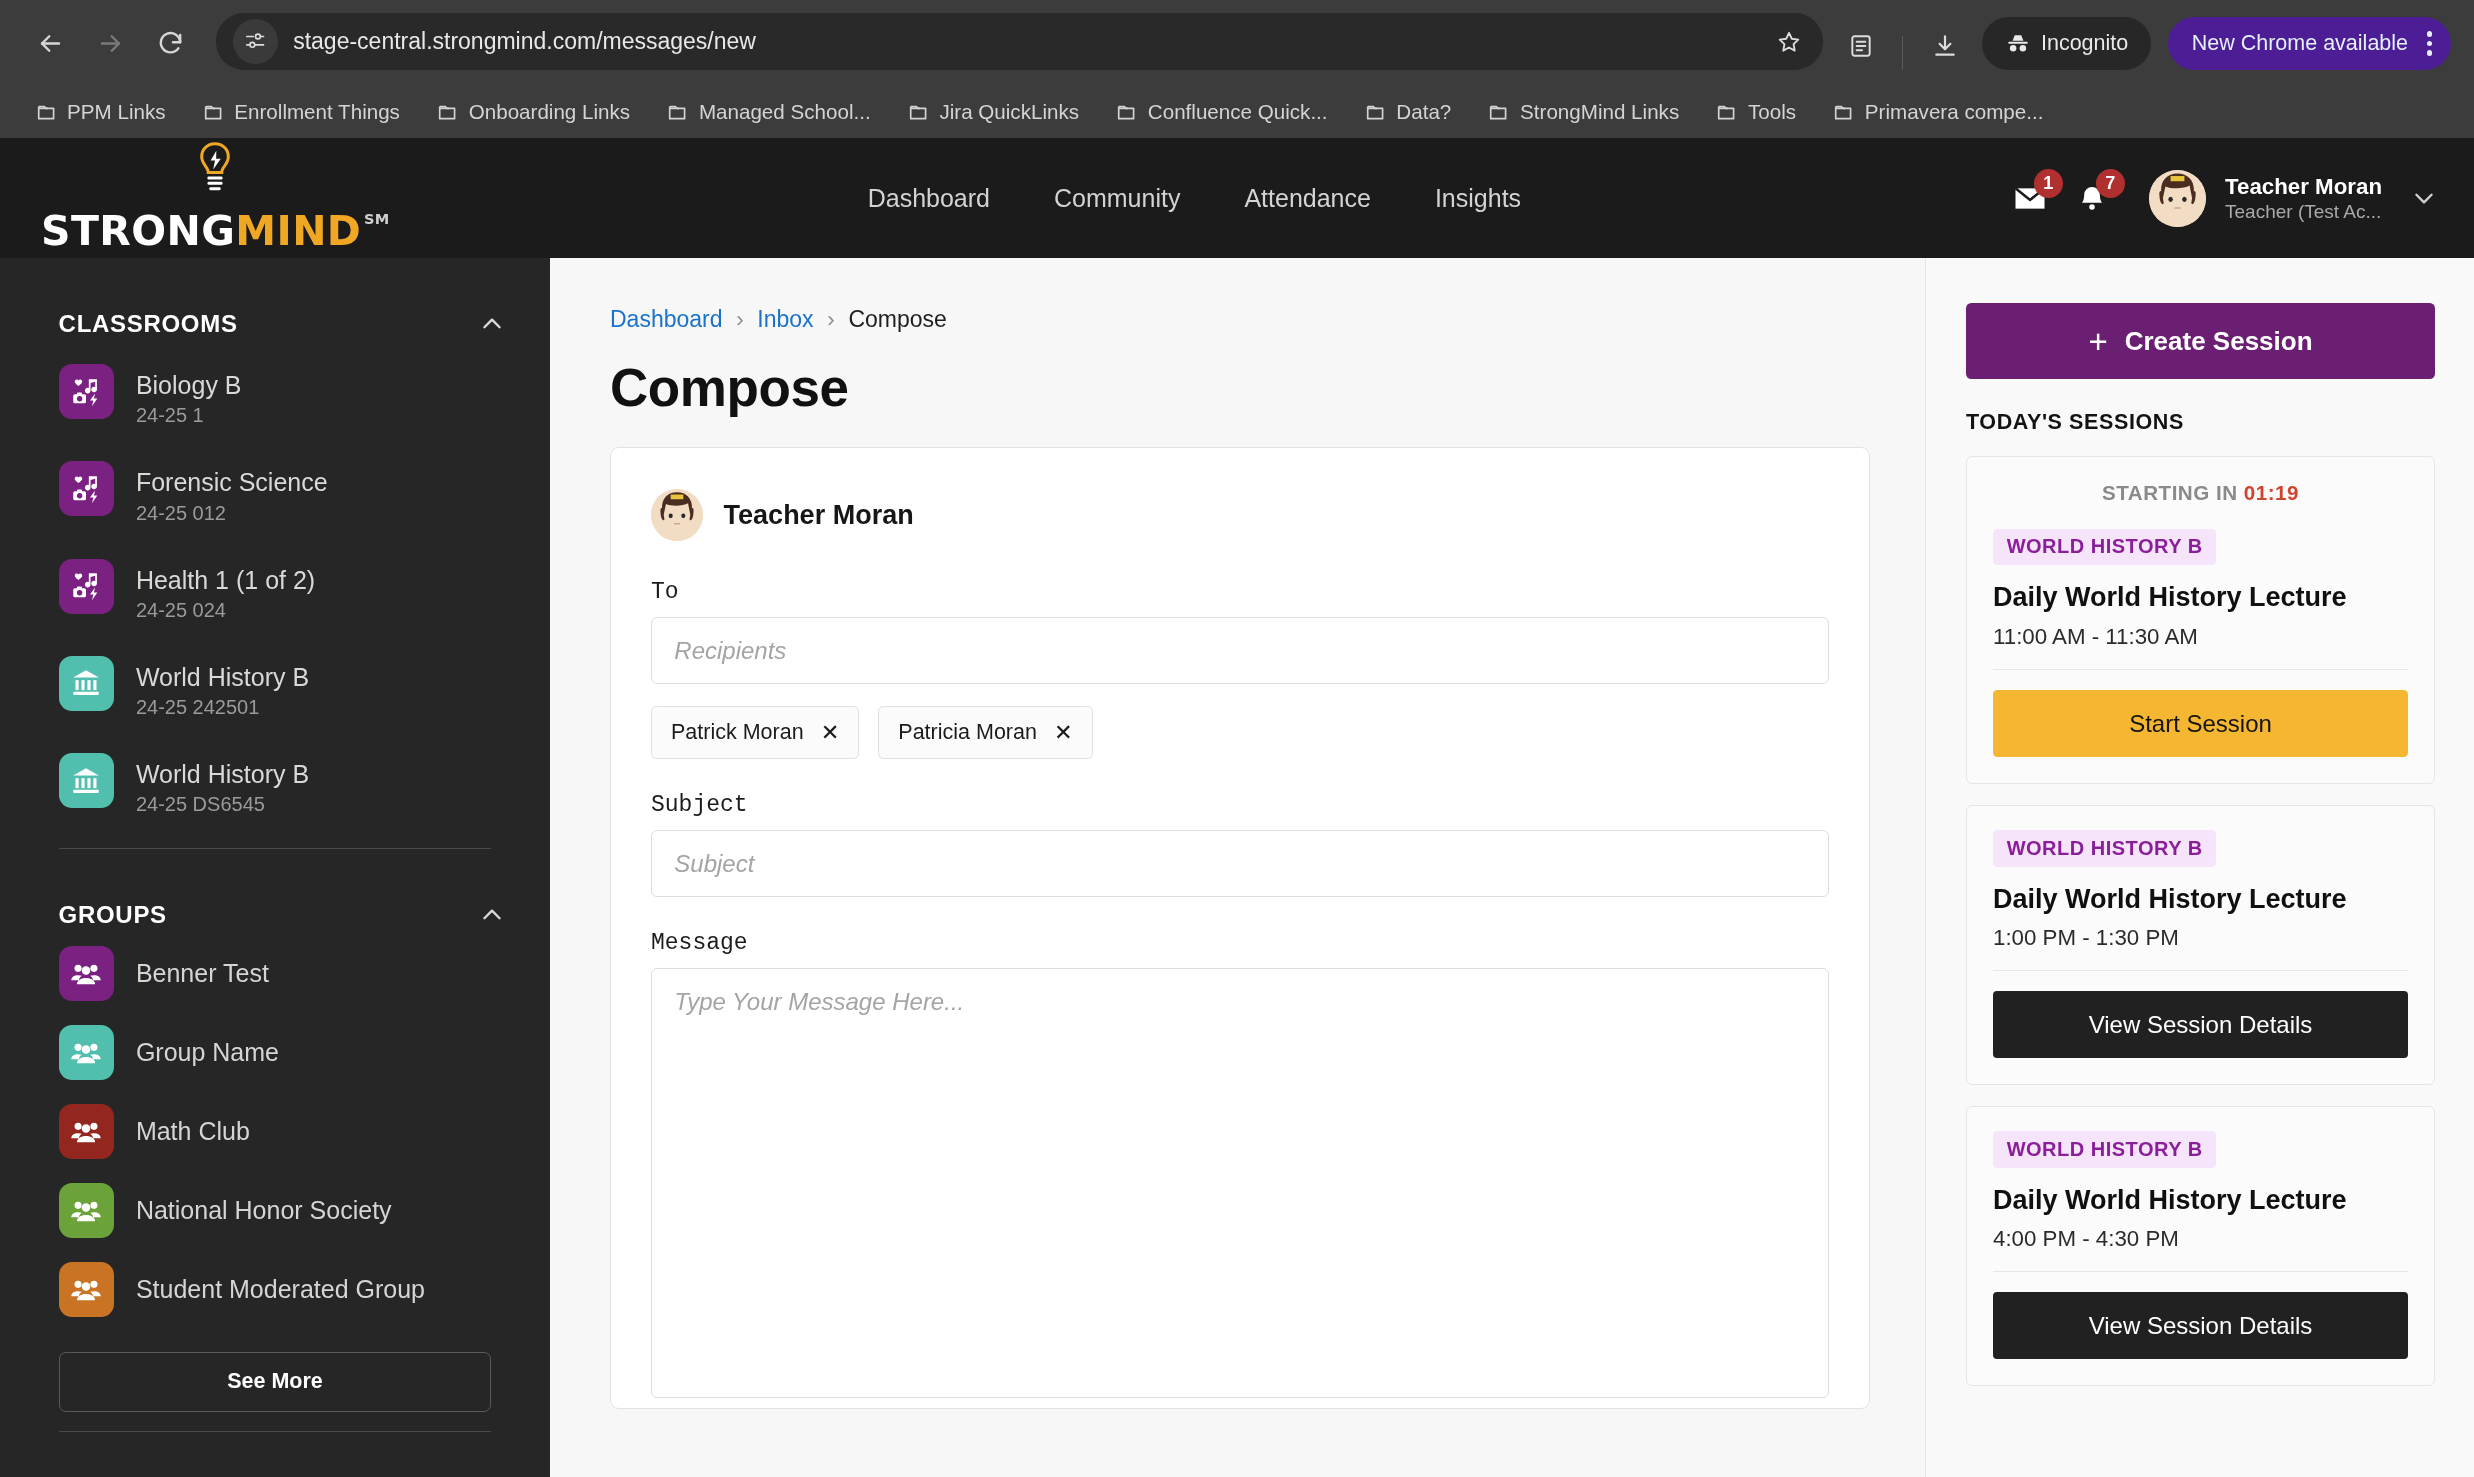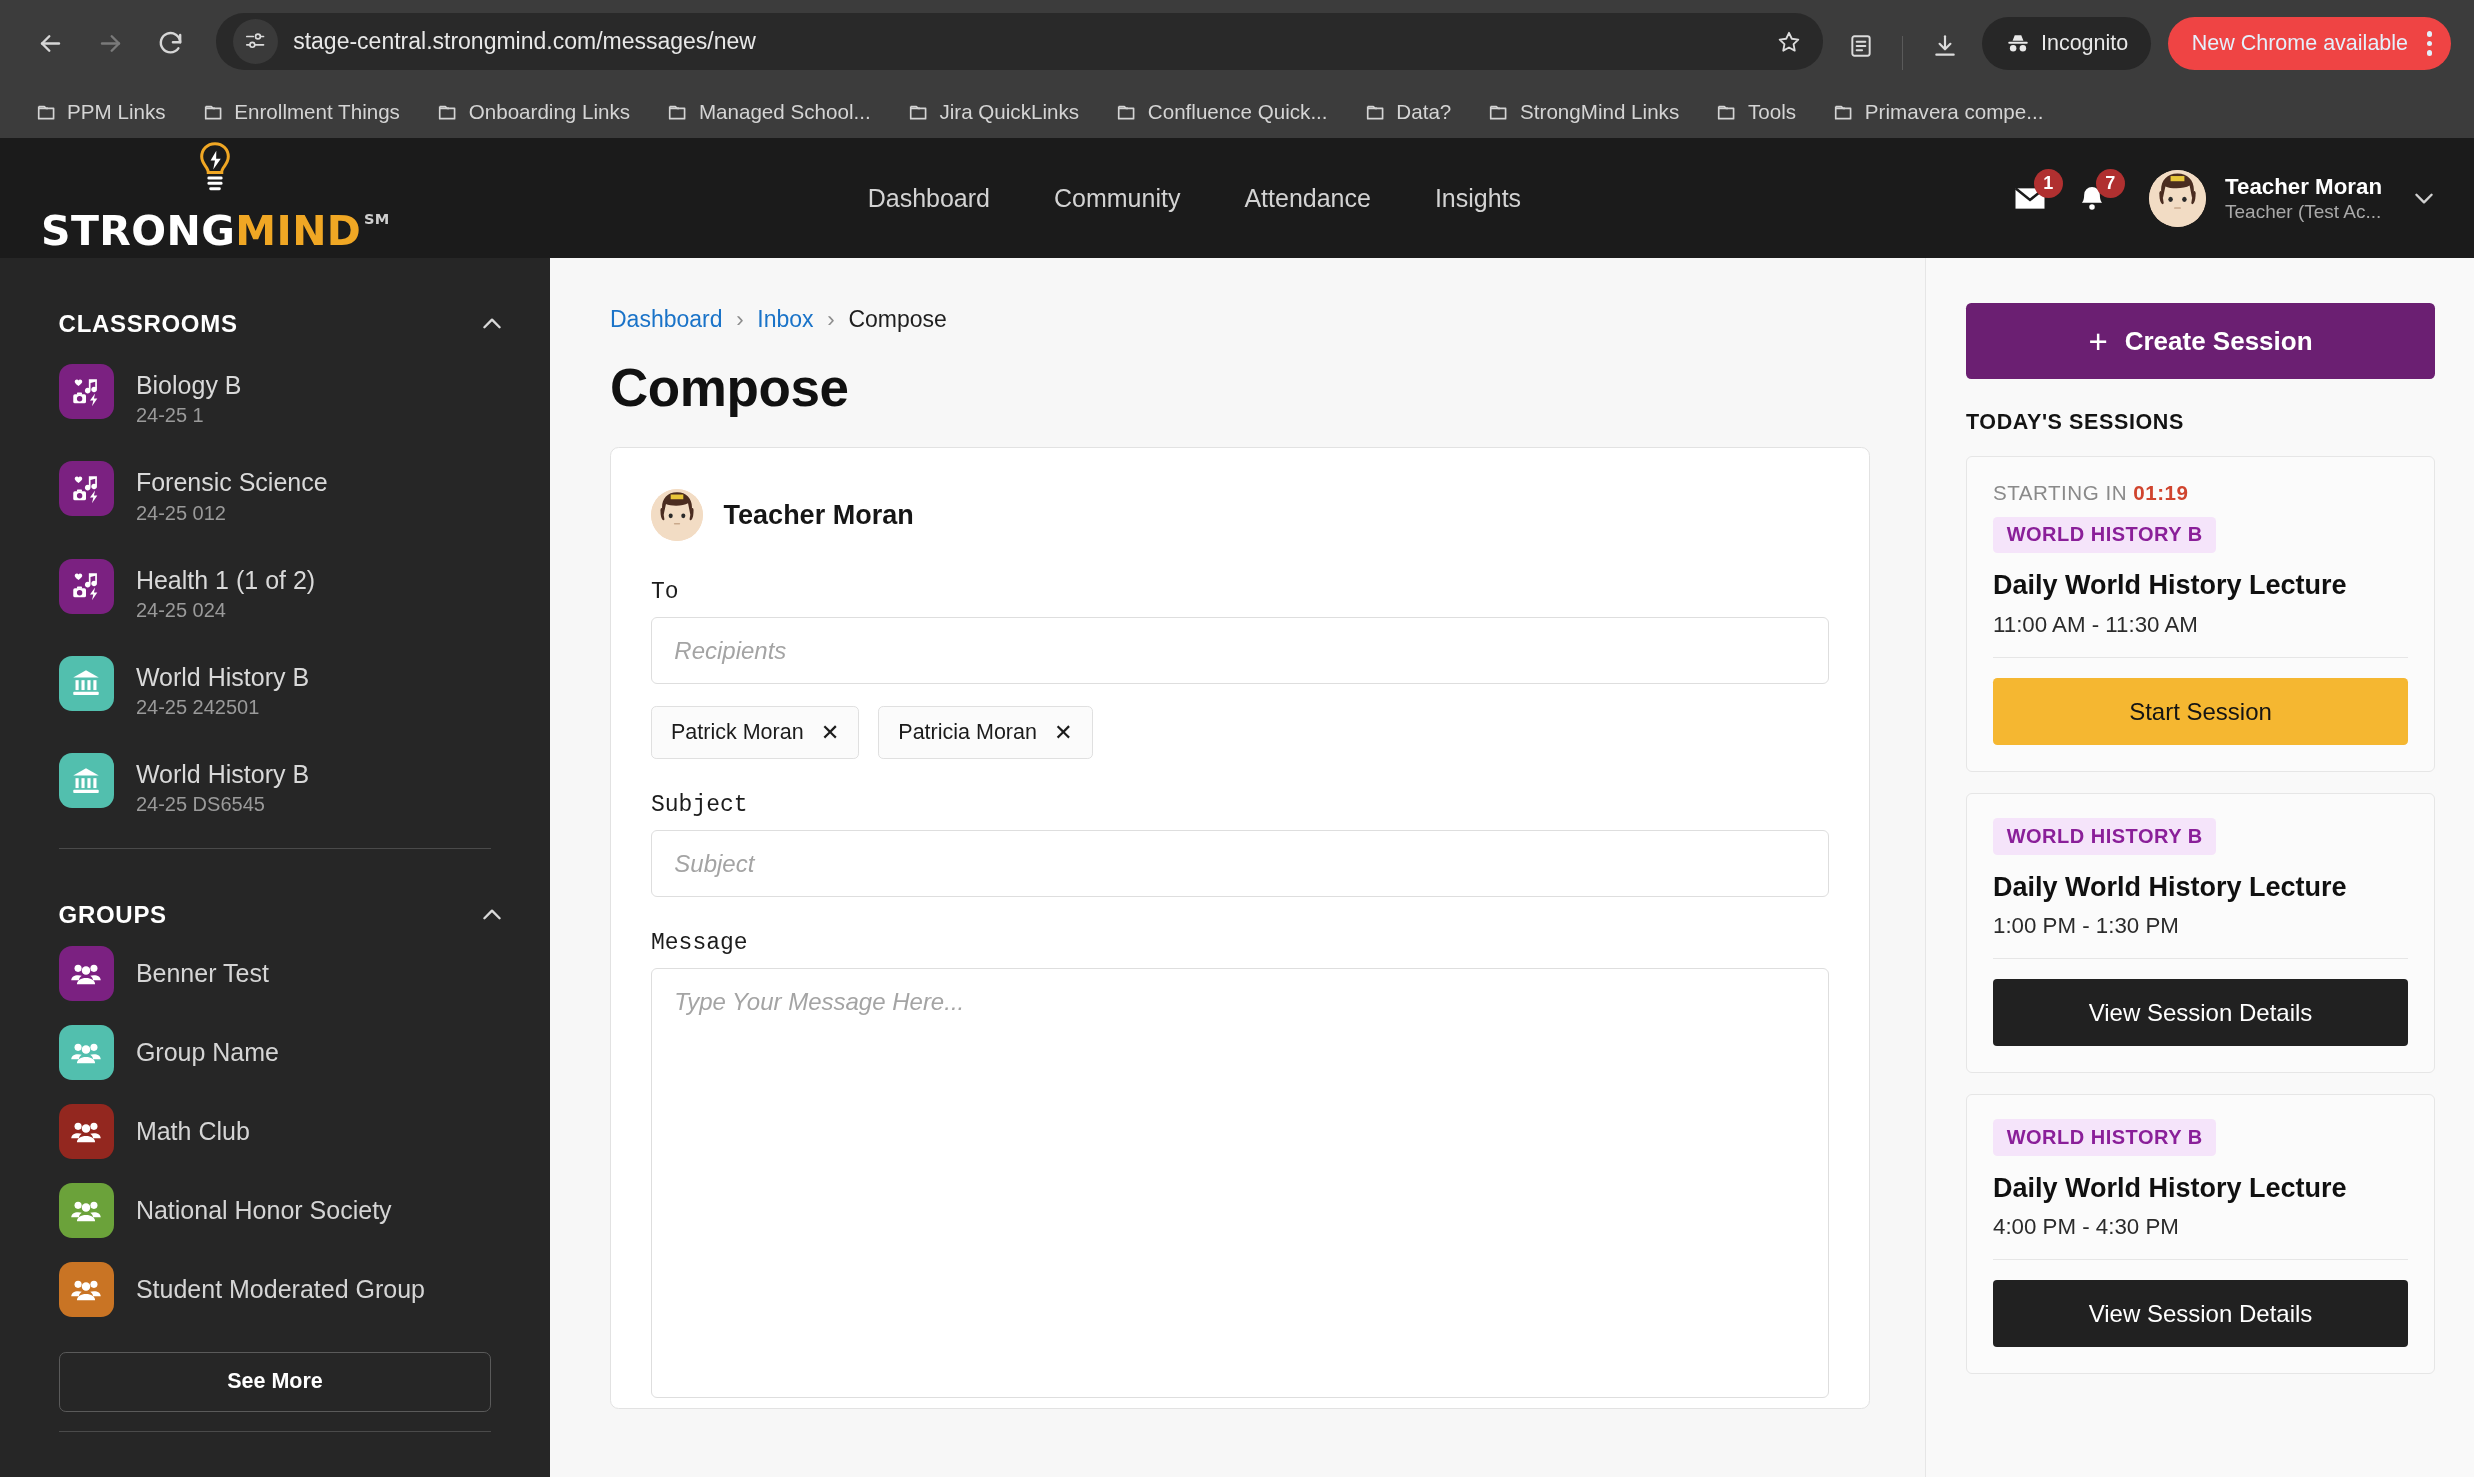--- a/index.html
+++ b/index.html
@@ -82,21 +82,21 @@
     gap: 10.3px;
     padding: 0 22.3px;
     color: #e9e9e9;
     font-size: 21.5px;
     margin-left: 6.9px;
     flex: 0 0 auto;
   }
   .incognito-pill svg { width: 26px; height: 26px; }
   .chrome-update {
     height: 53px;
-    background: #ef4444;
+    background: #4c1d95;
     border-radius: 27px;
     display: flex; align-items: center;
     padding: 0 12px 0 24px;
     gap: 12px;
     color: #e4f0fb;
     font-size: 21.5px;
     margin-left: 10.3px;
     flex: 0 0 auto;
   }
   .kebab { display:flex; flex-direction:column; gap:4.3px; align-items:center; padding: 0 6.9px;}
@@ -339,24 +339,25 @@
   }
   .session {
     margin-top: 20.6px;
     background: #fbfbfb;
     border: 0.9px solid #e6e6e6;
     border-radius: 6px;
     padding: 24px 26px 26px 26px;
   }
   .starting {
     font-size: 20.6px;
-    font-weight: 400;
+    font-weight: 700;
     color: #8a8a8a;
     letter-spacing: 0.5px;
-    margin-bottom: 12px;
+    margin-bottom: 24px;
+    text-align: center;
   }
   .starting b { color: #d0442e; }
   .pill {
     display: inline-block;
     background: #f5e4fa;
     color: #8a1f99;
     font-size: 20px;
     font-weight: 700;
     letter-spacing: 0.5px;
     padding: 6.9px 13.7px;

